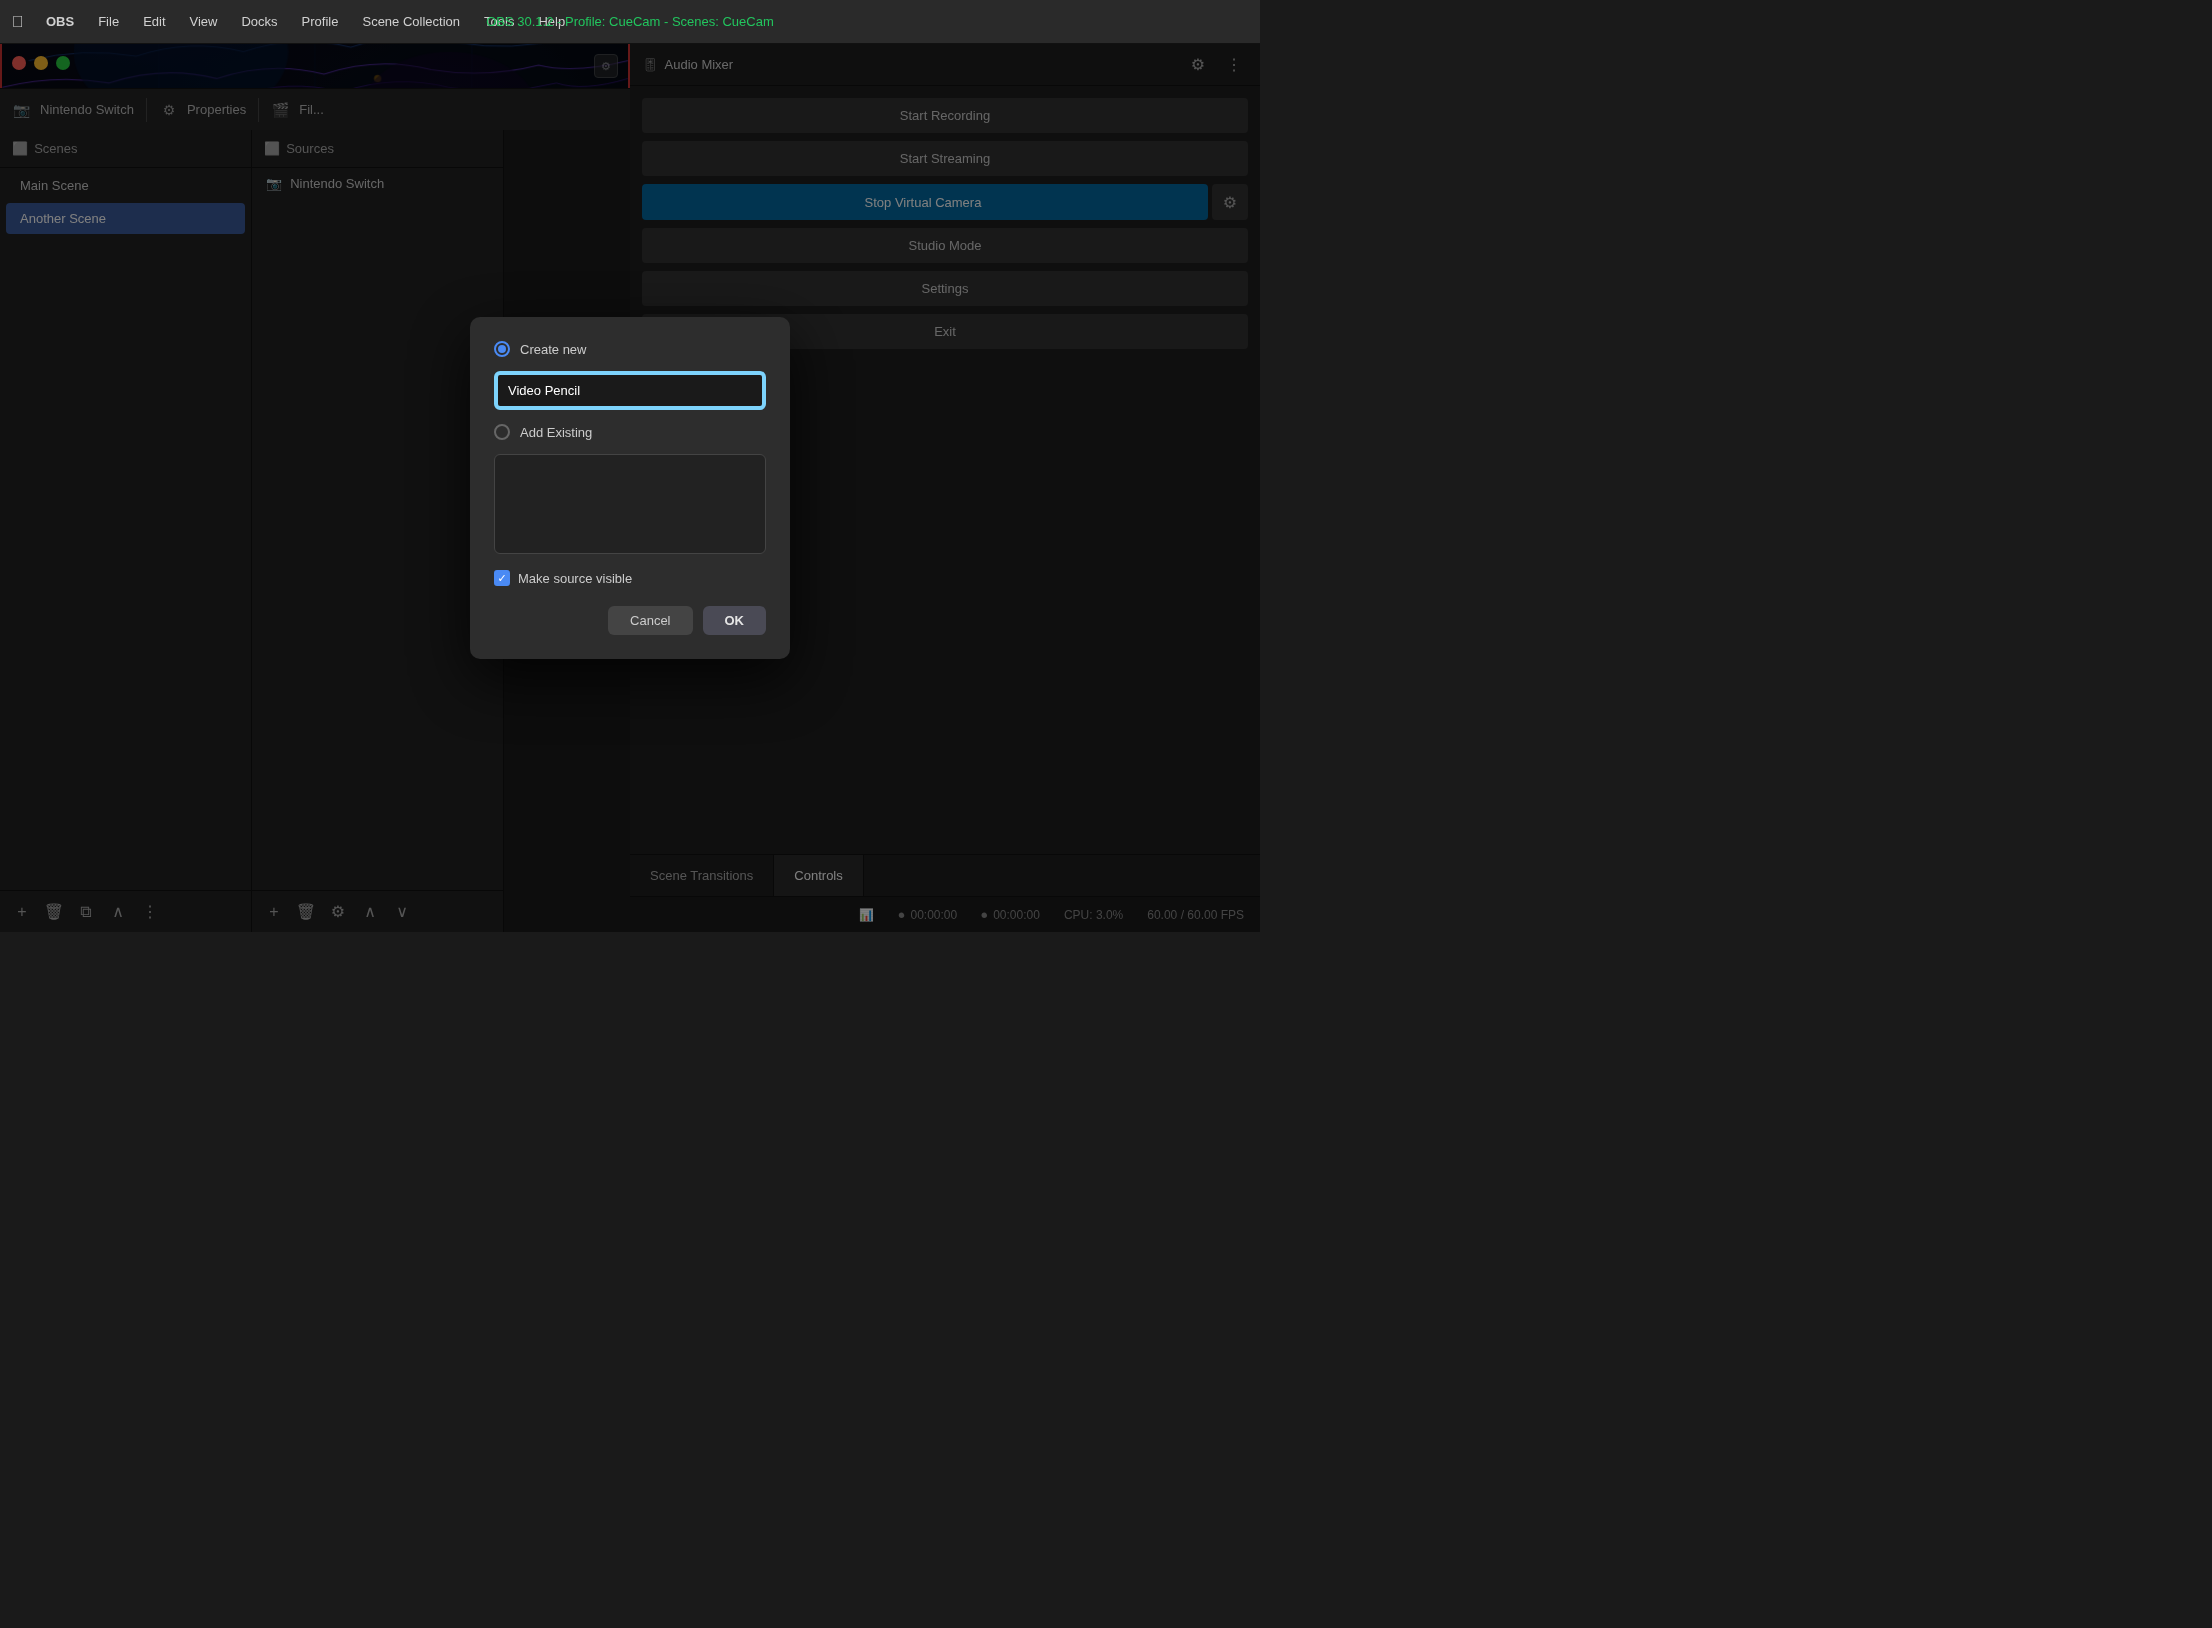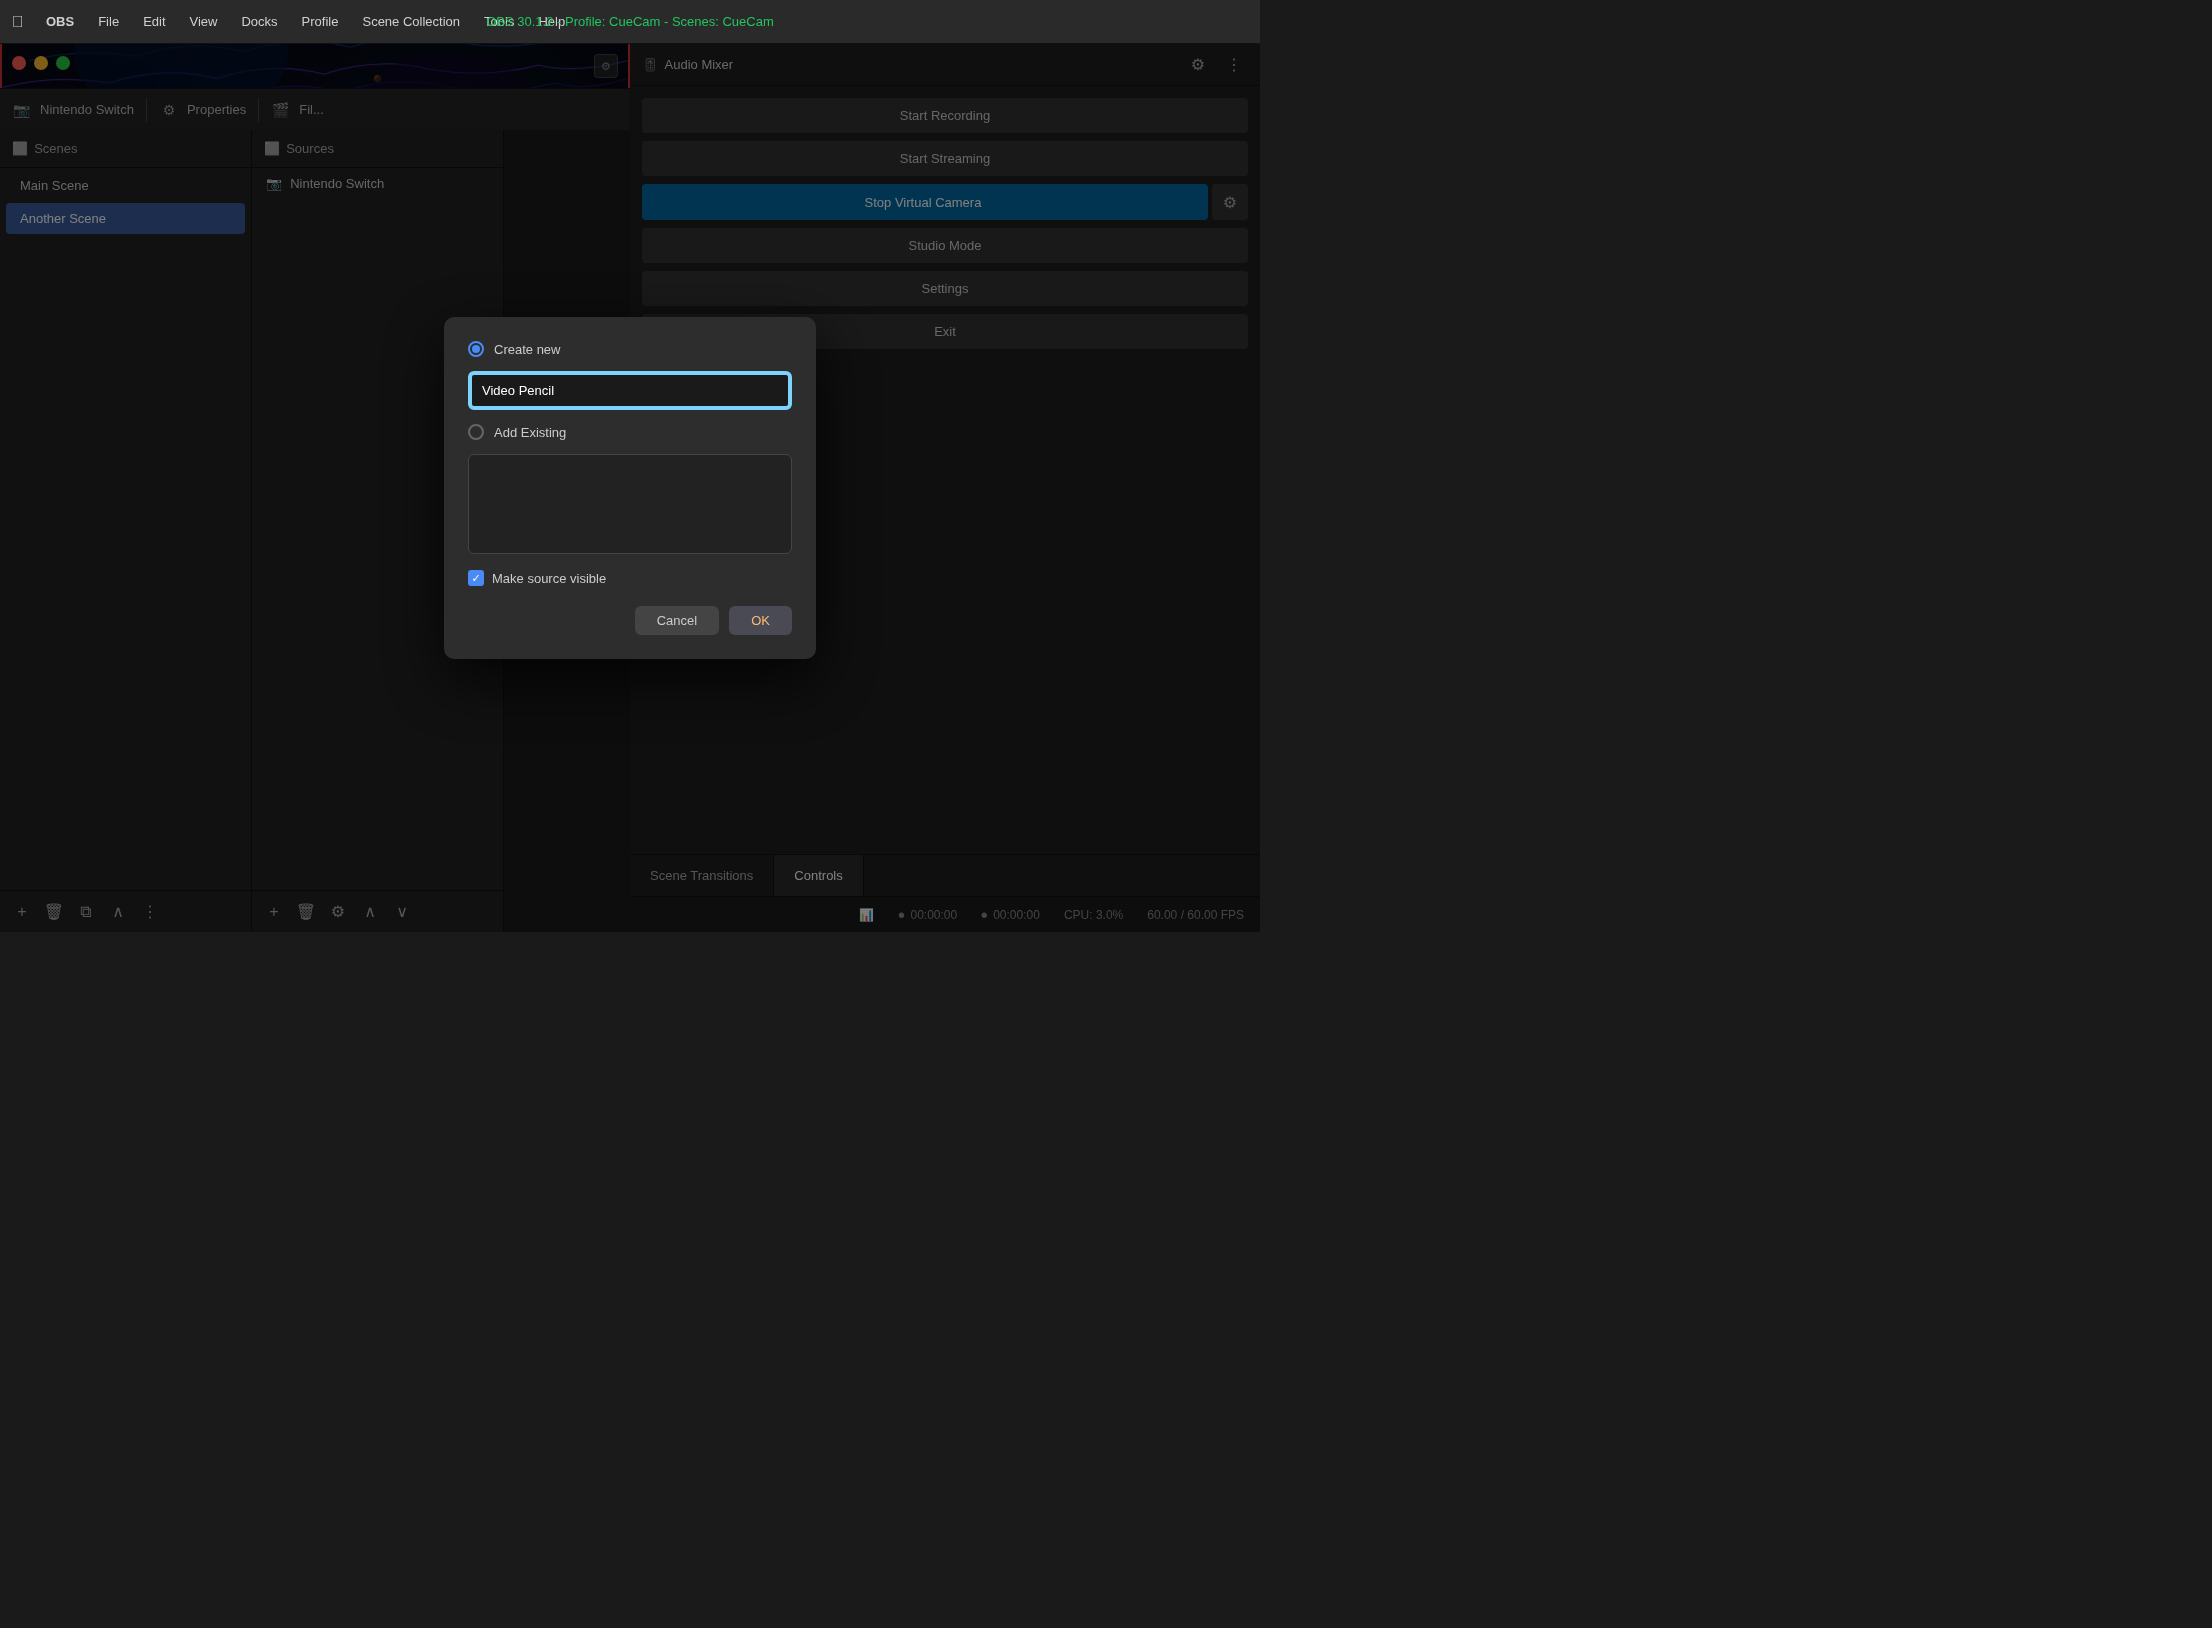--- a/index.html
+++ b/index.html
@@ -343,21 +343,21 @@
       background: rgba(0,0,0,0.5);
       display: flex;
       align-items: center;
       justify-content: center;
       z-index: 100;
     }
 
     #modal {
       background: #2d2d2d;
       border-radius: 10px;
-      width: 372px;
+      width: 320px;
       padding: 24px;
       box-shadow: 0 20px 60px rgba(0,0,0,0.8);
     }
 
     .modal-row {
       display: flex;
       align-items: center;
       gap: 10px;
       margin-bottom: 14px;
     }
@@ -450,21 +450,22 @@
       font-size: 13px;
     }
 
     .modal-btn-cancel {
       background: #444;
       color: #ccc;
     }
 
     .modal-btn-ok {
       background: #4a4a55;
-      color: #fdba74;
+      color: #e5e5e5;
+      font-weight: bold;
     }
 
     
     .map-svg {
       position: absolute;
       top: 0; left: 0;
       width: 100%; height: 100%;
       opacity: 0.8;
     }
   </style>

